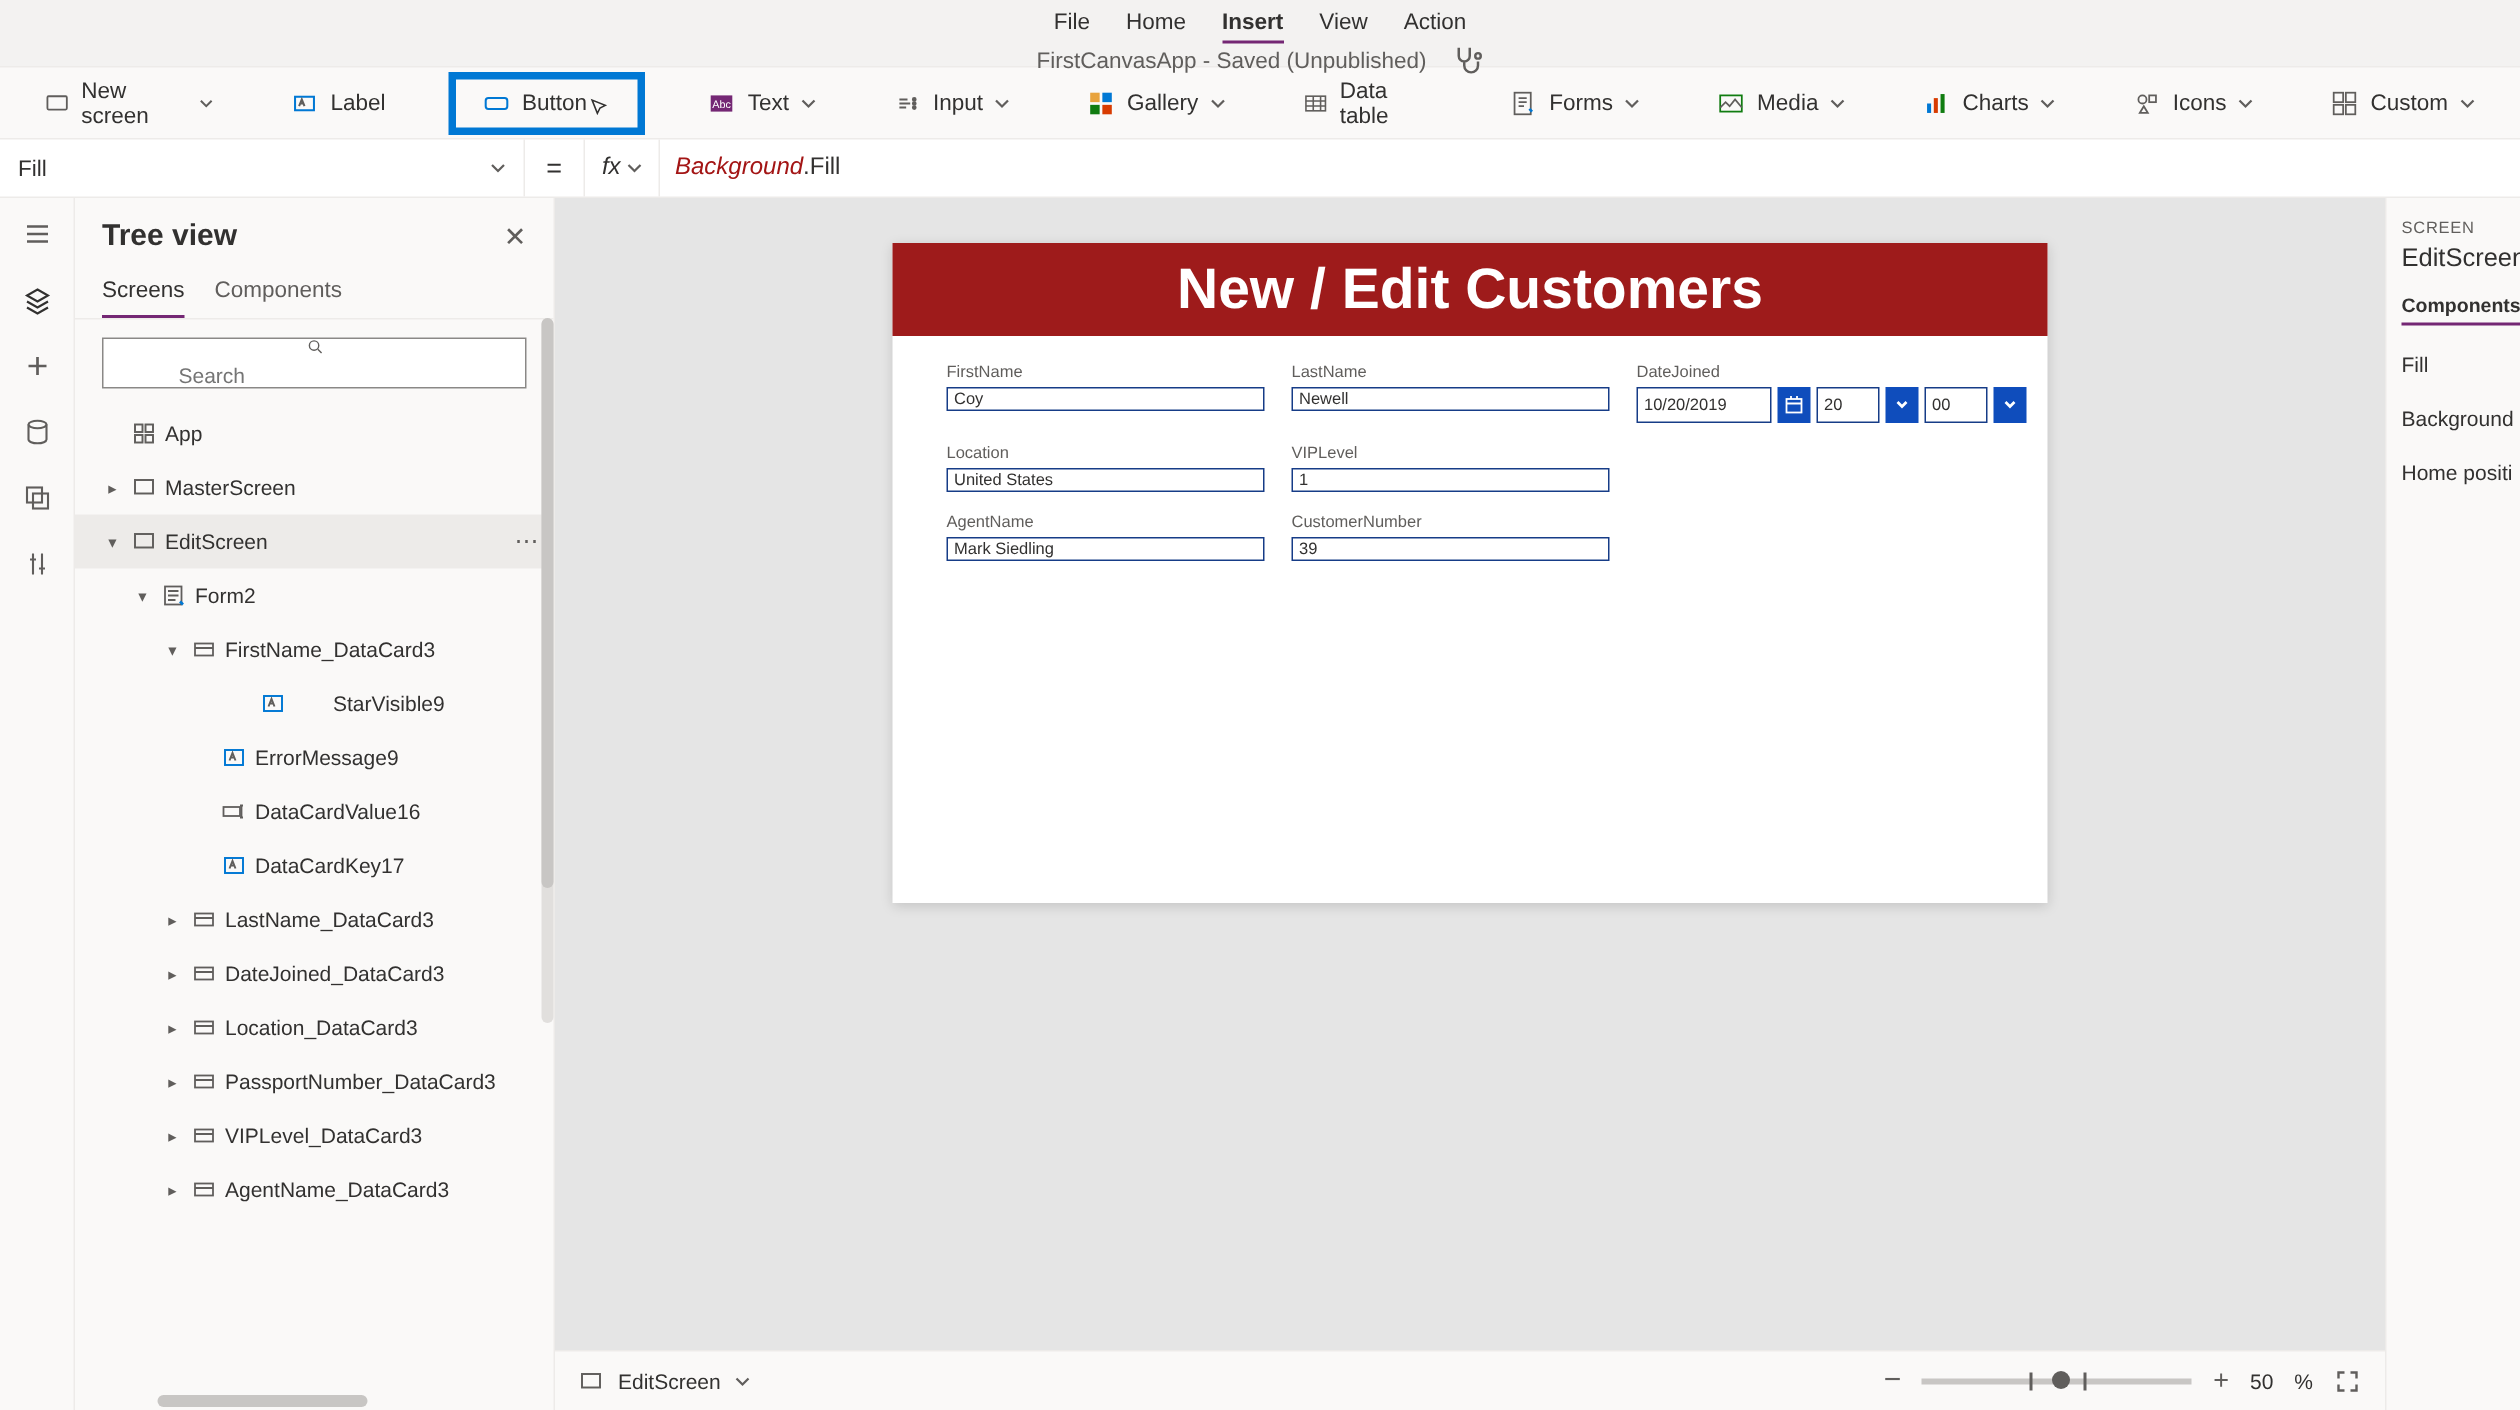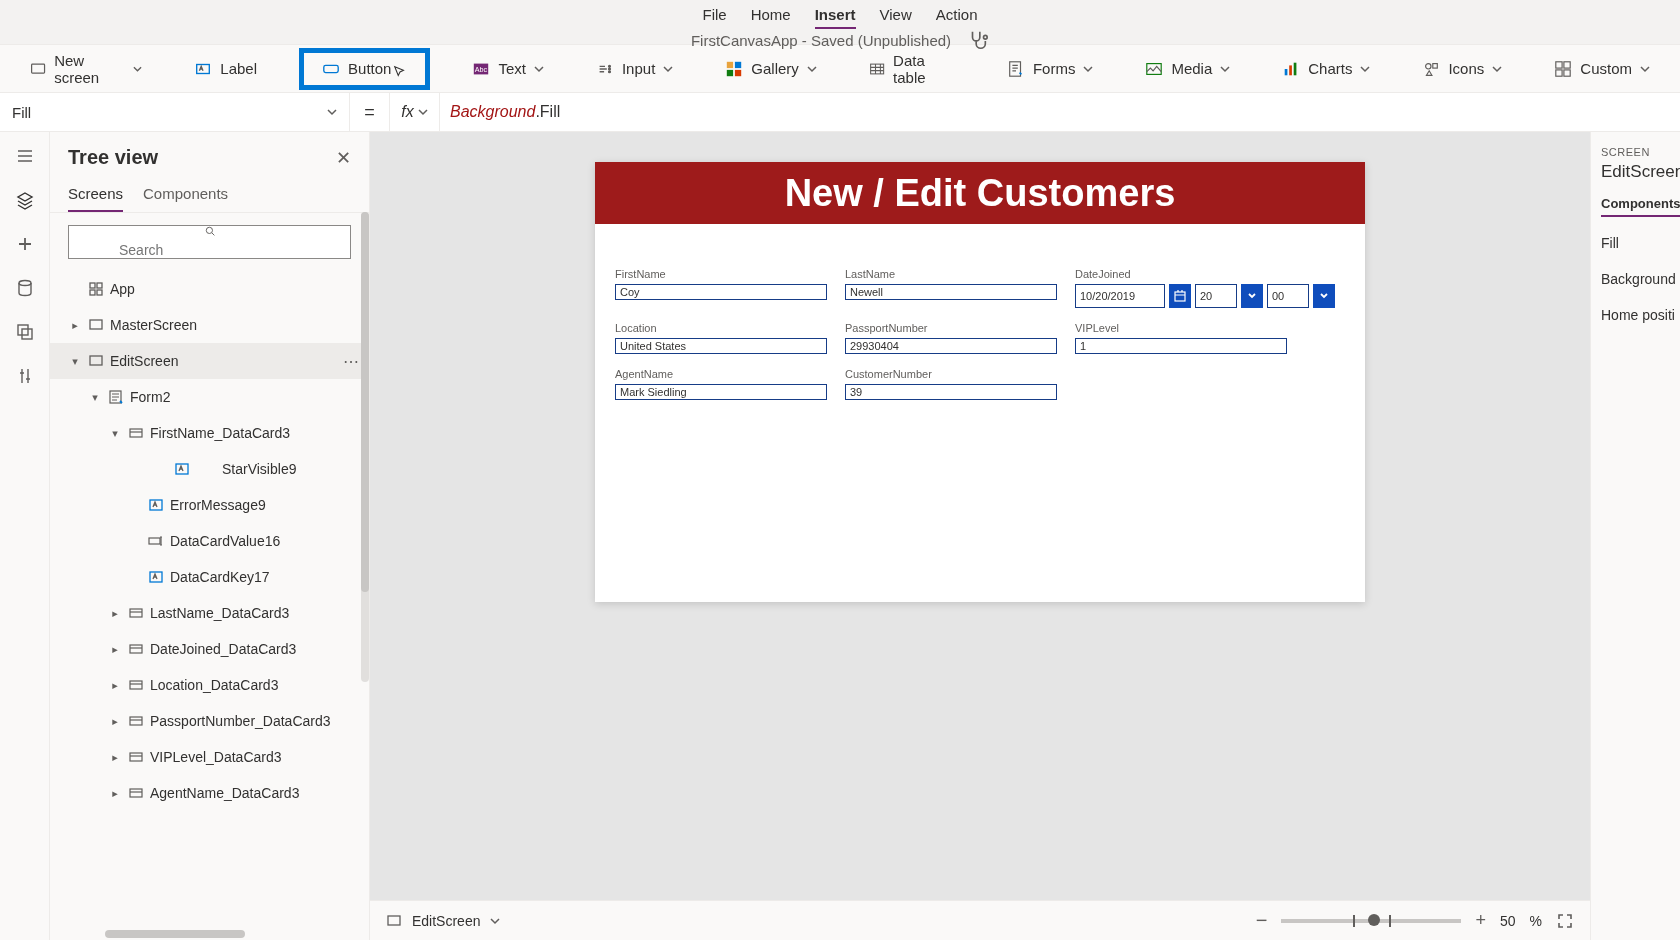--- a/index.html
+++ b/index.html
@@ -56,21 +56,21 @@
 .caret.blank { visibility: hidden; }
 .tree-scrollbar { position: absolute; right: 0; top: 80px; width: 8px; height: 470px; background: #e1dfdd; border-radius: 4px; }
 .tree-scrollthumb { position: absolute; right: 0; top: 80px; width: 8px; height: 380px; background: #c8c6c4; border-radius: 4px; }
 .bottom-scroll { position: absolute; left: 55px; bottom: 2px; width: 140px; height: 8px; background: #c8c6c4; border-radius: 4px; }
 
 
 .canvas-area { flex: 1; background: #e5e5e5; position: relative; display: flex; flex-direction: column; }
 .canvas-viewport { flex: 1; display: flex; align-items: flex-start; justify-content: center; padding-top: 30px; }
 .canvas-screen { width: 770px; height: 440px; background: #fff; box-shadow: 0 2px 8px rgba(0,0,0,0.15); }
 .screen-header { height: 62px; background: #9e1b1b; color: #fff; display: flex; align-items: center; justify-content: center; font-size: 38px; font-weight: 700; }
-.screen-body { padding: 18px 20px; margin-top: 26px; }
+.screen-body { padding: 18px 36px; }
 .form-row { display: flex; gap: 18px; margin-bottom: 14px; }
 .form-field { display: flex; flex-direction: column; gap: 4px; }
 .form-field label { font-size: 11px; color: #605e5c; }
 .form-field .text-input { border: 1.5px solid #163c87; height: 16px; width: 212px; padding: 0 4px; font-size: 11px; background: #fff; display: flex; align-items: center; }
 .date-group { display: flex; gap: 4px; }
 .date-input { border: 1.5px solid #163c87; height: 24px; width: 90px; font-size: 11px; padding: 0 4px; display: flex; align-items: center; background: #fff; }
 .date-btn { width: 22px; height: 24px; background: #0f4dbc; display: flex; align-items: center; justify-content: center; }
 .time-sel { border: 1.5px solid #163c87; height: 24px; width: 42px; background: #fff; font-size: 11px; display: flex; align-items: center; padding: 0 4px; }
 .sel-btn { width: 22px; height: 24px; background: #0f4dbc; display: flex; align-items: center; justify-content: center; }
 
@@ -493,24 +493,20 @@
                       <path d="M2 3l3 3 3-3"></path>
                     </svg>
                   </div>
               </div>
             </div>
           </div>
           <div class="form-row">
             <div class="form-field">
               <label>Location</label>
               <div class="text-input">United States</div>
-            </div>
-            <div class="form-field">
-              <label>PassportNumber</label>
-              <div class="text-input">29930404</div>
             </div>
             <div class="form-field">
               <label>VIPLevel</label>
               <div class="text-input">1</div>
             </div>
           </div>
           <div class="form-row">
             <div class="form-field">
               <label>AgentName</label>
               <div class="text-input">Mark Siedling</div>

